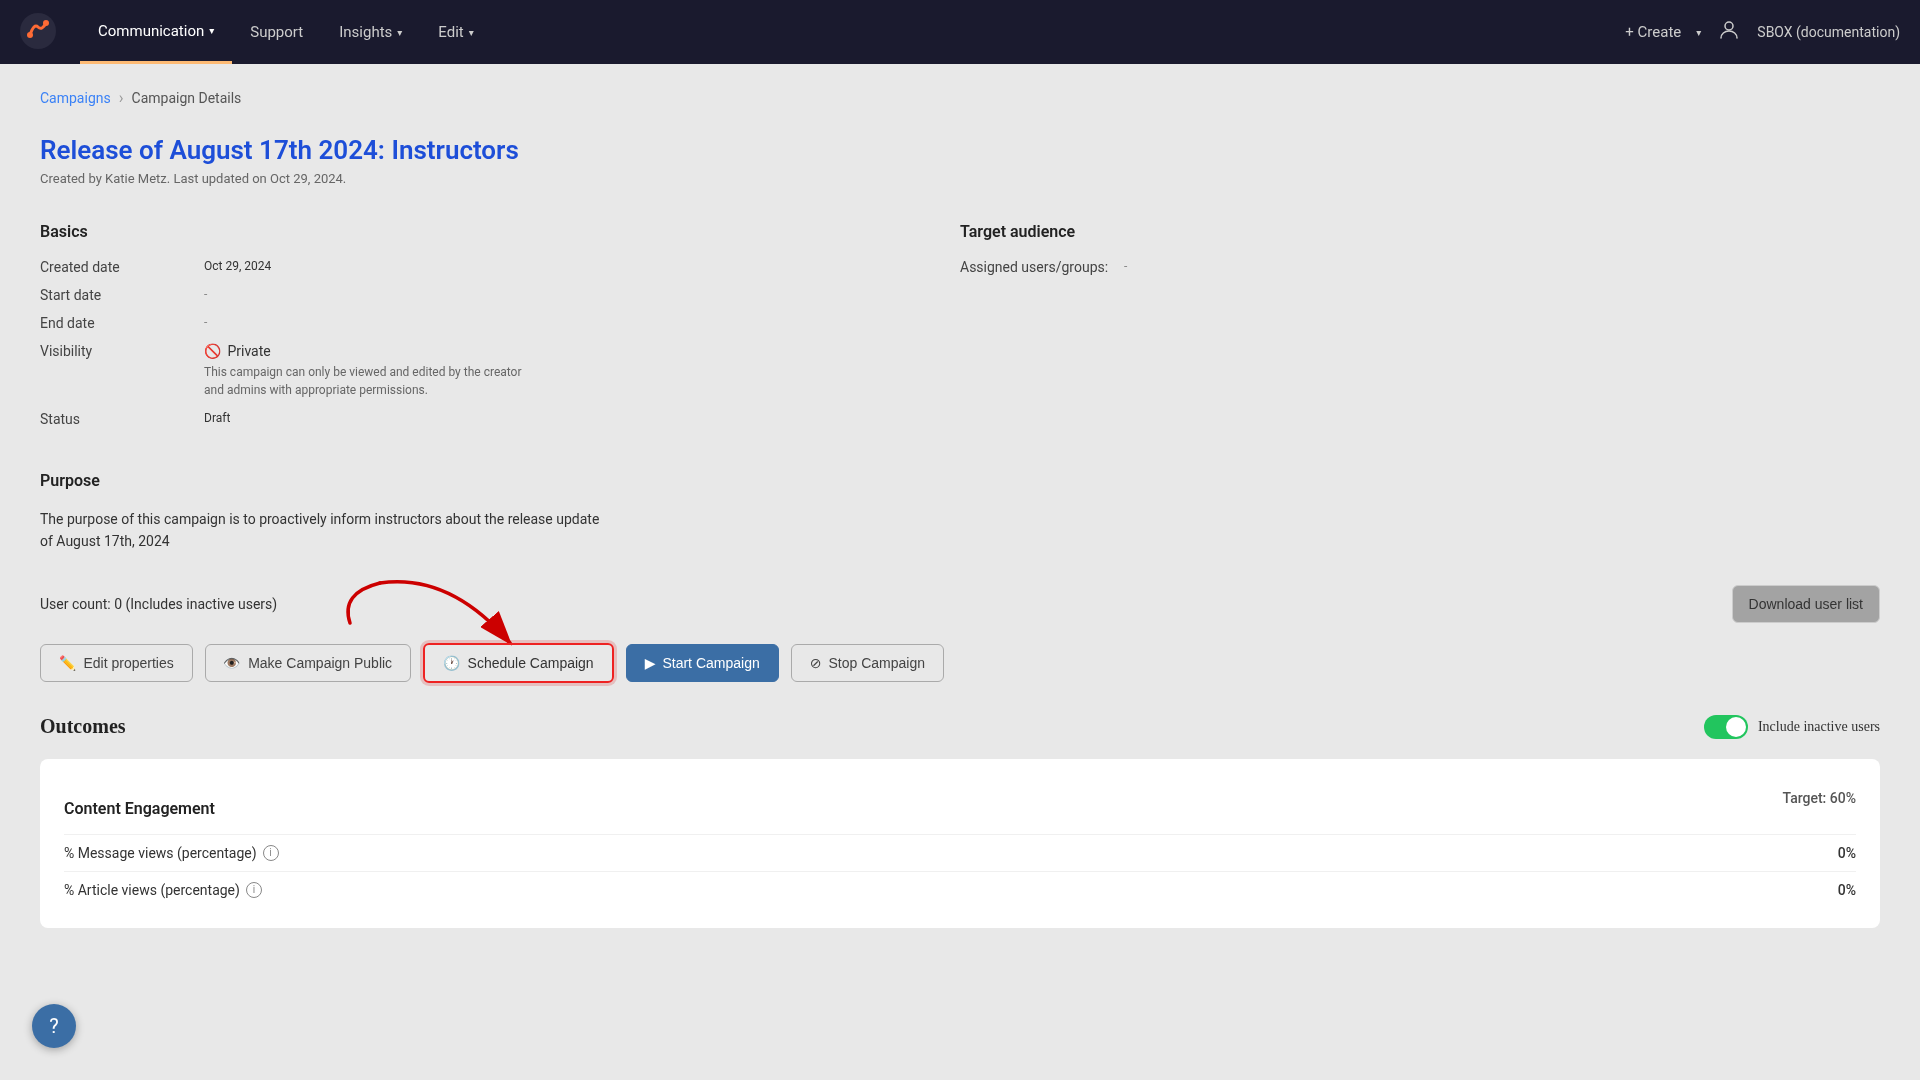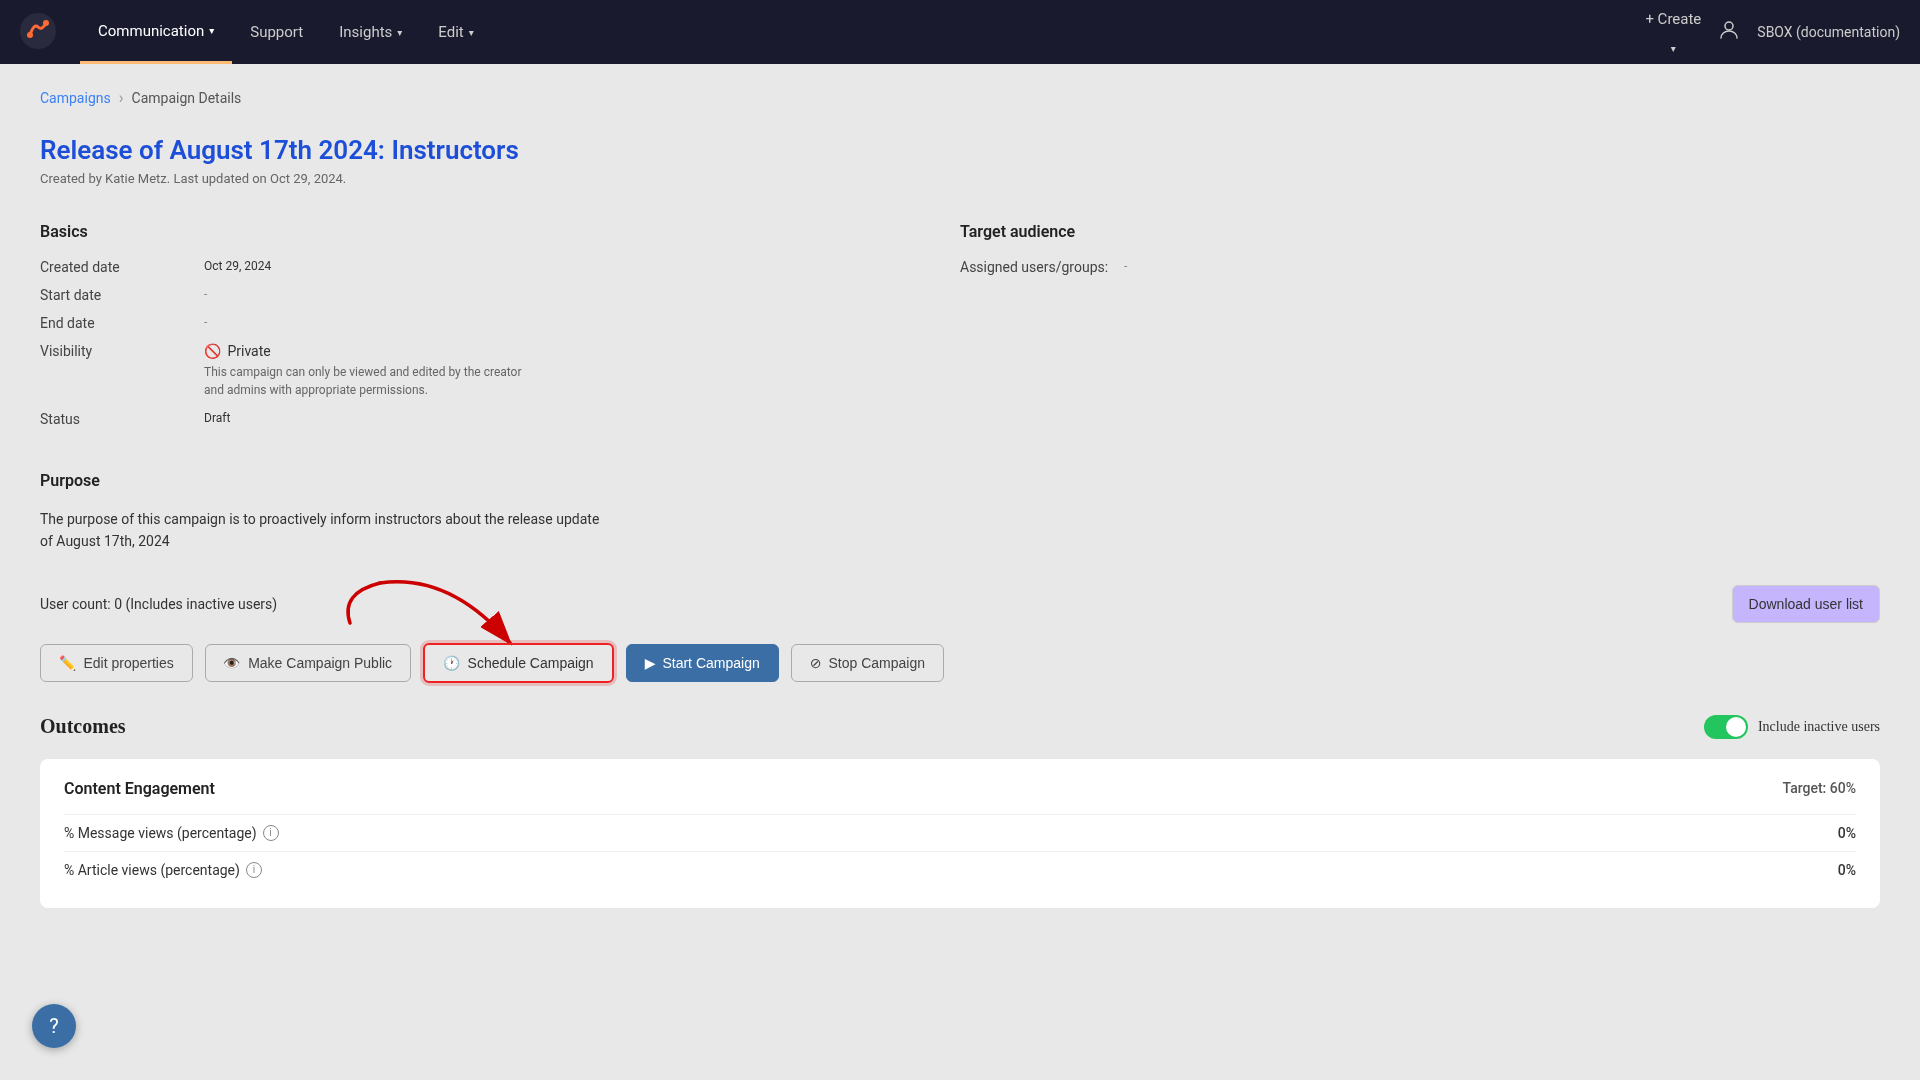--- a/index.html
+++ b/index.html
@@ -49,21 +49,20 @@
       gap: 16px;
       margin-left: auto;
     }
     .nav-create-btn {
       color: #ccc;
       display: flex;
       align-items: center;
       gap: 15px;
       cursor: pointer;
       font-size: 15px;
-      flex-direction: column;
     }
     .nav-user-icon {
       color: #ccc;
       font-size: 20px;
       cursor: pointer;
     }
     .nav-org {
       color: #ccc;
       font-size: 14px;
       cursor: pointer;
@@ -217,21 +216,21 @@
       box-shadow: 0 0 0 3px rgba(220, 30, 30, 0.2);
     }
 
     .btn-stop {
       background: transparent;
       border: 1.5px solid #aaa;
       color: #444;
     }
 
     .download-btn {
-      background: #c4b5fd;
+      background: #a3a3a3;
       border: 1.5px solid #ccc;
       color: #333;
       padding: 10px 16px;
       border-radius: 6px;
       cursor: pointer;
       font-size: 14px;
     }
 
     
     .outcomes-header {
@@ -282,20 +281,21 @@
     .engagement-header {
       display: flex;
       justify-content: space-between;
       align-items: center;
       margin-bottom: 16px;
     }
     .engagement-title {
       font-size: 16px;
       font-weight: 600;
       color: #222;
+      margin-top: 20px;
     }
     .target-label {
       font-size: 14px;
       color: #555;
       font-weight: 500;
     }
     .metric-row {
       display: flex;
       justify-content: space-between;
       align-items: center;

